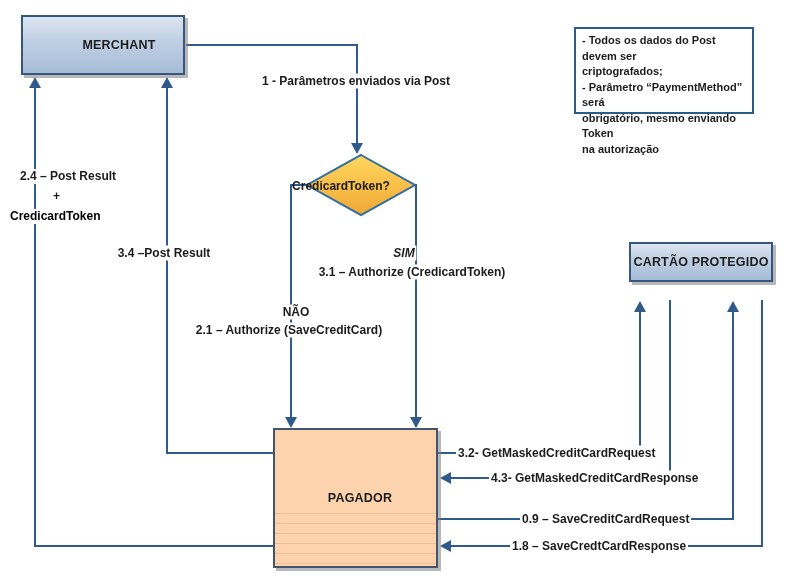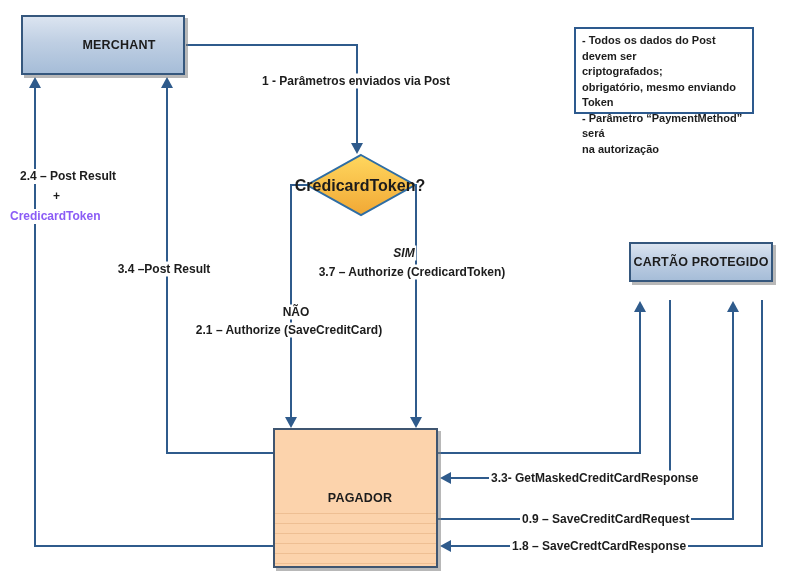--- a/index.html
+++ b/index.html
@@ -34,24 +34,24 @@
     background:#ffffff;border:2px solid #2d5a8e;box-sizing:border-box;
     font-weight:bold;font-size:11px;line-height:15.5px;color:#1c1c1c;
     padding:4px 4px 0 6px;
   }
   .lbl{
     position:absolute;z-index:3;white-space:nowrap;background:#ffffff;
     font-weight:bold;font-size:12px;color:#1c1c1c;padding:0 2px;line-height:15px;
   }
   .lbl.center{transform:translate(-50%,-50%);text-align:right;}
   .lbl.vmid{transform:translateY(-50%);}
-  .lbl.red{color:#8b5cf6;}
+  .lbl.red{color:#000000;}
   #decision-label{
-    position:absolute;z-index:3;left:360px;top:186px;transform:translate(-50%,-50%);
-    font-weight:bold;font-size:16px;color:#1c1c1c;white-space:nowrap;background:transparent;
+    position:absolute;z-index:3;left:341px;top:186px;transform:translate(-50%,-50%);
+    font-weight:bold;font-size:12px;color:#1c1c1c;white-space:nowrap;background:transparent;
   }
 </style>
 </head>
 <body>
 
 <div id="canvas">
 
   <svg class="wires" width="803" height="580" viewBox="0 0 803 580">
     <defs>
       <linearGradient id="goldGrad" x1="0" y1="0" x2="0" y2="1">
@@ -84,47 +84,48 @@
     <polygon points="361,155 415,185 361,215 307,185" fill="url(#goldGrad)" stroke="#2e6da4" stroke-width="2"></polygon>
   </svg>
 
   <div class="node" id="merchant">
     <span class="node-label">MERCHANT</span>
   </div>
 
   <div id="note">
     <div> - Todos os dados do Post devem ser</div>
     <div>criptografados;</div>
+    <div> - Parâmetro “PaymentMethod” será</div>
     <div>obrigatório, mesmo enviando Token</div>
-    <div> - Parâmetro “PaymentMethod” será</div>
     <div>na autorização</div>
   </div>
 
   <div class="node" id="cartao">
     <span class="node-label">CARTÃO PROTEGIDO</span>
   </div>
 
   <div class="node" id="pagador">
     <div class="stripes"></div>
     <span class="node-label">PAGADOR</span>
   </div>
 
   <div id="decision-label">CredicardToken?</div>
 
   <div class="lbl center" style="left:356px;top:81px;">1 - Parâmetros enviados via Post</div>
 
   <div class="lbl" style="left:18px;top:169px;">2.4 – Post Result</div>
   <div class="lbl" style="left:51px;top:189px;">+</div>
   <div class="lbl red" style="left:8px;top:209px;">CredicardToken</div>
 
-  <div class="lbl center" style="left:164px;top:253px;margin-top:16px;">3.4 –Post Result</div>
+  <div class="lbl center" style="left:164px;top:253px;">3.4 –Post Result</div>
 
   <div class="lbl center" style="left:404px;top:253px;font-style:italic;">SIM</div>
-  <div class="lbl center" style="left:412px;top:272px;">3.7 – Authorize (CredicardToken)</div>
+  <div class="lbl center" style="left:412px;top:272px;">3.1 – Authorize (CredicardToken)</div>
 
   <div class="lbl center" style="left:296px;top:312px;">NÃO</div>
   <div class="lbl center" style="left:289px;top:330px;">2.1 – Authorize (SaveCreditCard)</div>
 
-  <div class="lbl vmid" style="left:489px;top:478px;">3.3- GetMaskedCreditCardResponse</div>
+  <div class="lbl vmid" style="left:456px;top:453px;">3.2- GetMaskedCreditCardRequest</div>
+  <div class="lbl vmid" style="left:489px;top:478px;">4.3- GetMaskedCreditCardResponse</div>
   <div class="lbl vmid" style="left:520px;top:519px;">0.9 – SaveCreditCardRequest</div>
   <div class="lbl vmid" style="left:510px;top:546px;">1.8 – SaveCredtCardResponse</div>
 
 </div>
 
 </body></html>

